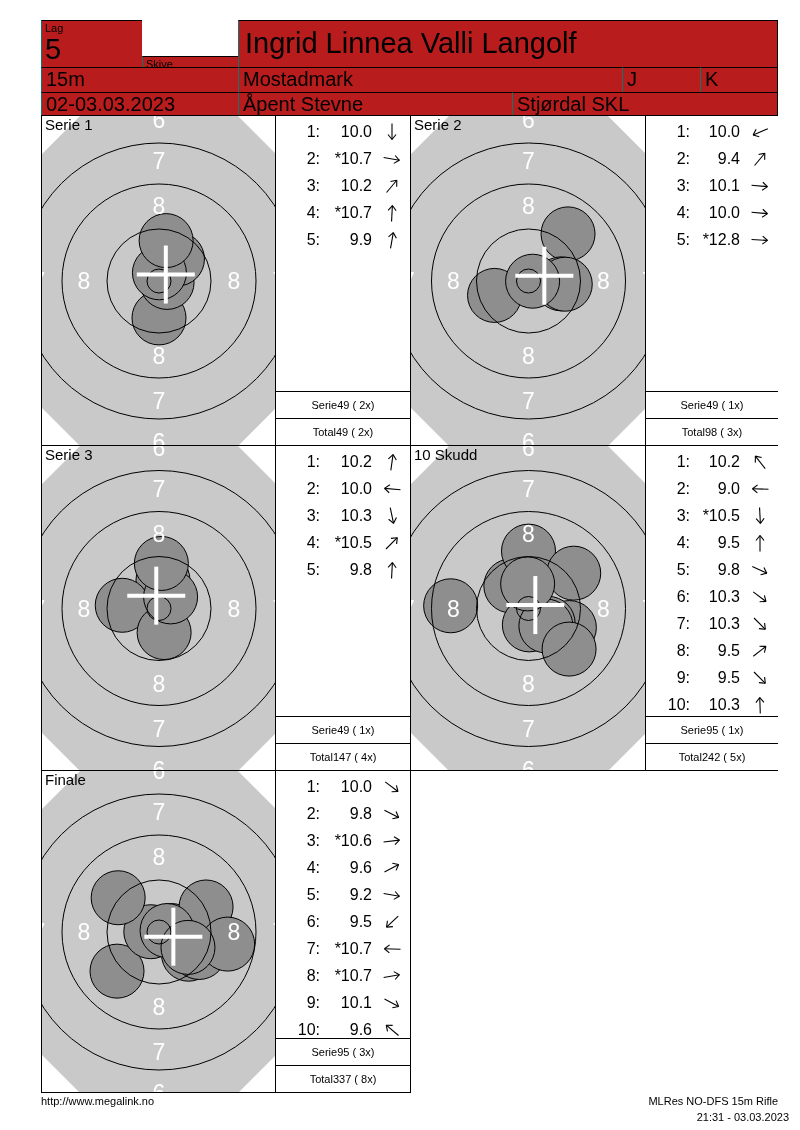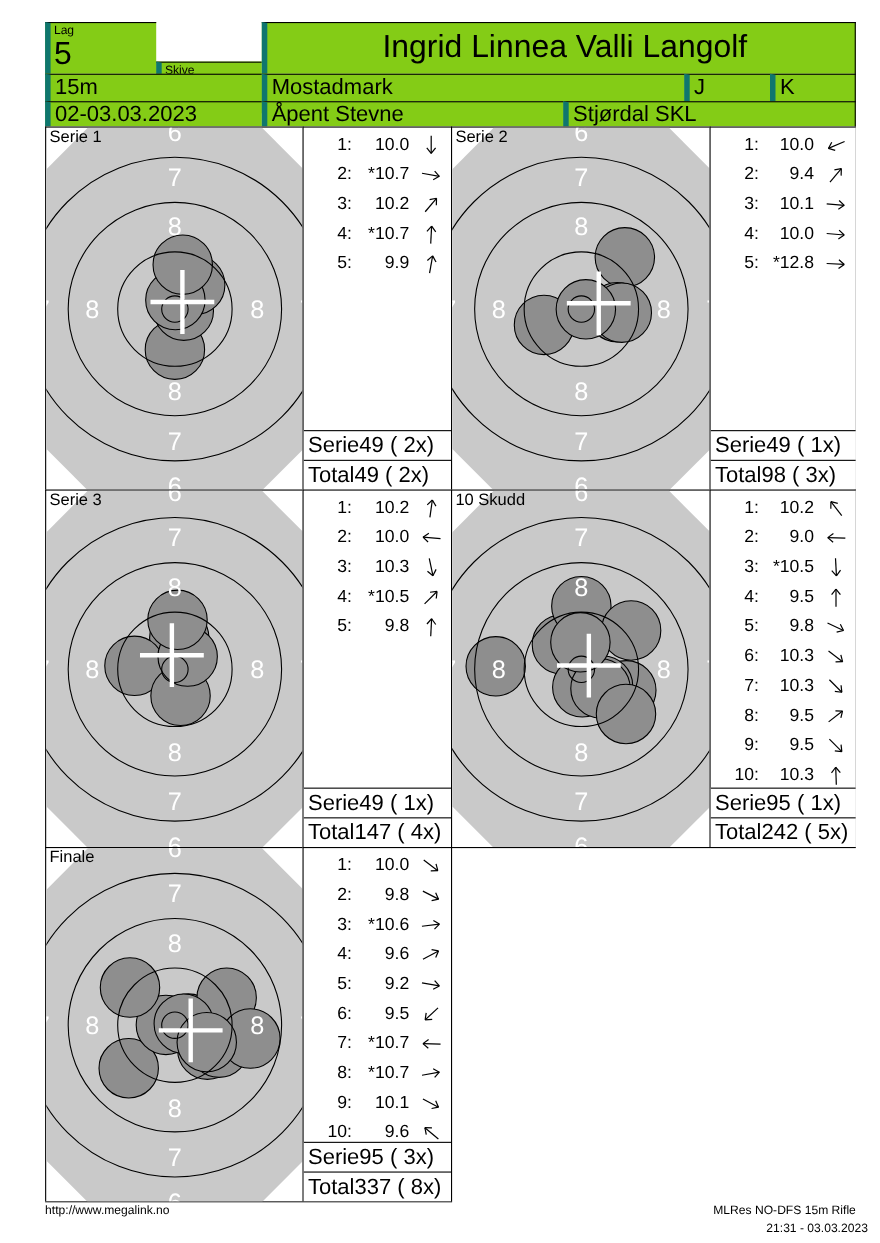--- a/index.html
+++ b/index.html
@@ -1,49 +1,49 @@
 <!DOCTYPE html>
 <html><head>
 <meta charset="utf-8">
 <style>
   html,body{margin:0;padding:0;background:#fff;}
   body{width:800px;height:1130px;position:relative;font-family:"Liberation Sans",sans-serif;color:#000;overflow:hidden;}
-  .cell{position:absolute;border-left:5px solid #0f766e;border-top:1px solid #000;box-sizing:border-box;background:#84cc16;}
+  .cell{position:absolute;border-left:1px solid #0f766e;border-top:1px solid #000;box-sizing:border-box;background:#b91c1c;}
   .vline{position:absolute;width:1px;background:#000;}
   .hline{position:absolute;height:1px;background:#000;}
   .mini-label{font-size:11px;line-height:12px;padding:1px 0 0 3px;}
   .big-val{font-size:29px;line-height:30px;padding-left:3px;}
   .name{font-size:29px;line-height:32px;padding:6px 0 0 6px;white-space:nowrap;}
   .mid-text{font-size:20px;line-height:15px;padding:4px 0 0 4px;white-space:nowrap;}
   .panel{position:absolute;box-sizing:border-box;border-left:1px solid #000;border-top:1px solid #000;overflow:hidden;background:#fff;}
   .panel-title{position:absolute;left:3px;top:0px;font-size:15px;z-index:5;}
   .target-svg{position:absolute;left:0;top:0;}
   .shots-list{position:absolute;left:0;right:0;top:2px;}
   .shot-row{height:27px;display:flex;align-items:center;font-size:16px;}
   .shot-n{width:44px;text-align:right;}
   .shot-v{flex:1;text-align:right;padding-right:5px;}
   .shot-a{width:30px;height:26px;flex:0 0 30px;margin-right:3px;}
-  .sumrow{position:absolute;left:0;right:0;height:27px;border-top:1px solid #000;box-sizing:border-box;display:flex;justify-content:flex-start;align-items:center;font-size:20px;padding:0 4px;background:#fff;}
+  .sumrow{position:absolute;left:0;right:0;height:27px;border-top:1px solid #000;box-sizing:border-box;display:flex;justify-content:center;align-items:center;font-size:11px;padding:0 4px;background:#fff;}
   .footer{position:absolute;top:1095px;left:0;width:800px;font-size:11px;}
   .footer .f-left{position:absolute;left:41px;top:0;}
   .footer .f-center{position:absolute;left:41px;width:737px;text-align:right;top:0;}
   .footer .f-right{position:absolute;right:11px;top:16px;}
 </style>
 </head>
 <body>
 
 <div class="cell" style="left:41px;top:20px;width:101px;height:47px;">
   <div class="mini-label">Lag</div>
   <div class="big-val">5</div>
 </div>
 <div class="cell" style="left:142px;top:20px;width:96px;height:47px;margin-top:36px;">
   <div class="mini-label">Skive</div>
   <div class="big-val">4</div>
 </div>
-<div class="cell" style="left:238px;top:20px;width:540px;height:47px;text-align:center;">
+<div class="cell" style="left:238px;top:20px;width:540px;height:47px;">
   <div class="name">Ingrid Linnea Valli Langolf</div>
 </div>
 
 <div class="cell" style="left:41px;top:67px;width:197px;height:25px;">
   <div class="mid-text">15m</div>
 </div>
 <div class="cell" style="left:238px;top:67px;width:384px;height:25px;">
   <div class="mid-text">Mostadmark</div>
 </div>
 <div class="cell" style="left:622px;top:67px;width:78px;height:25px;">

